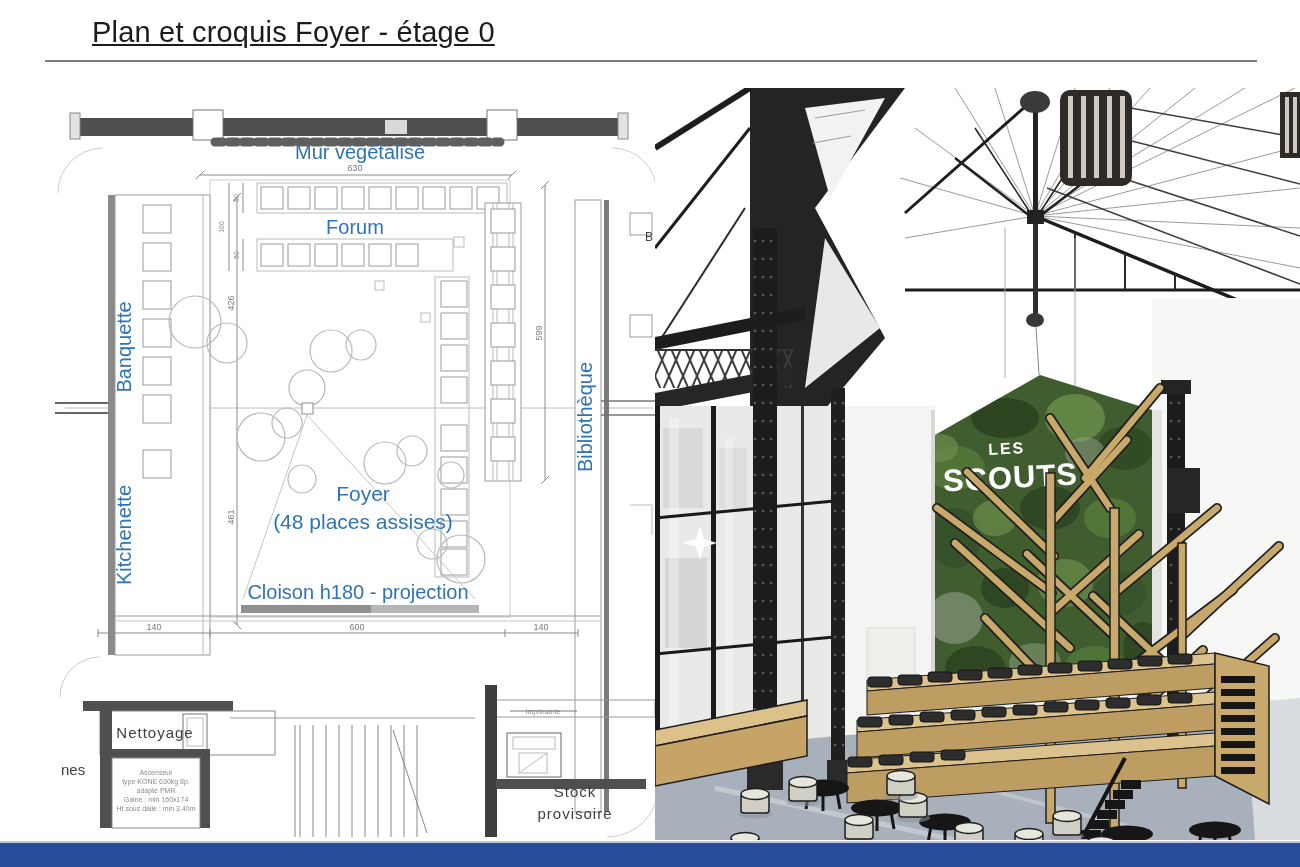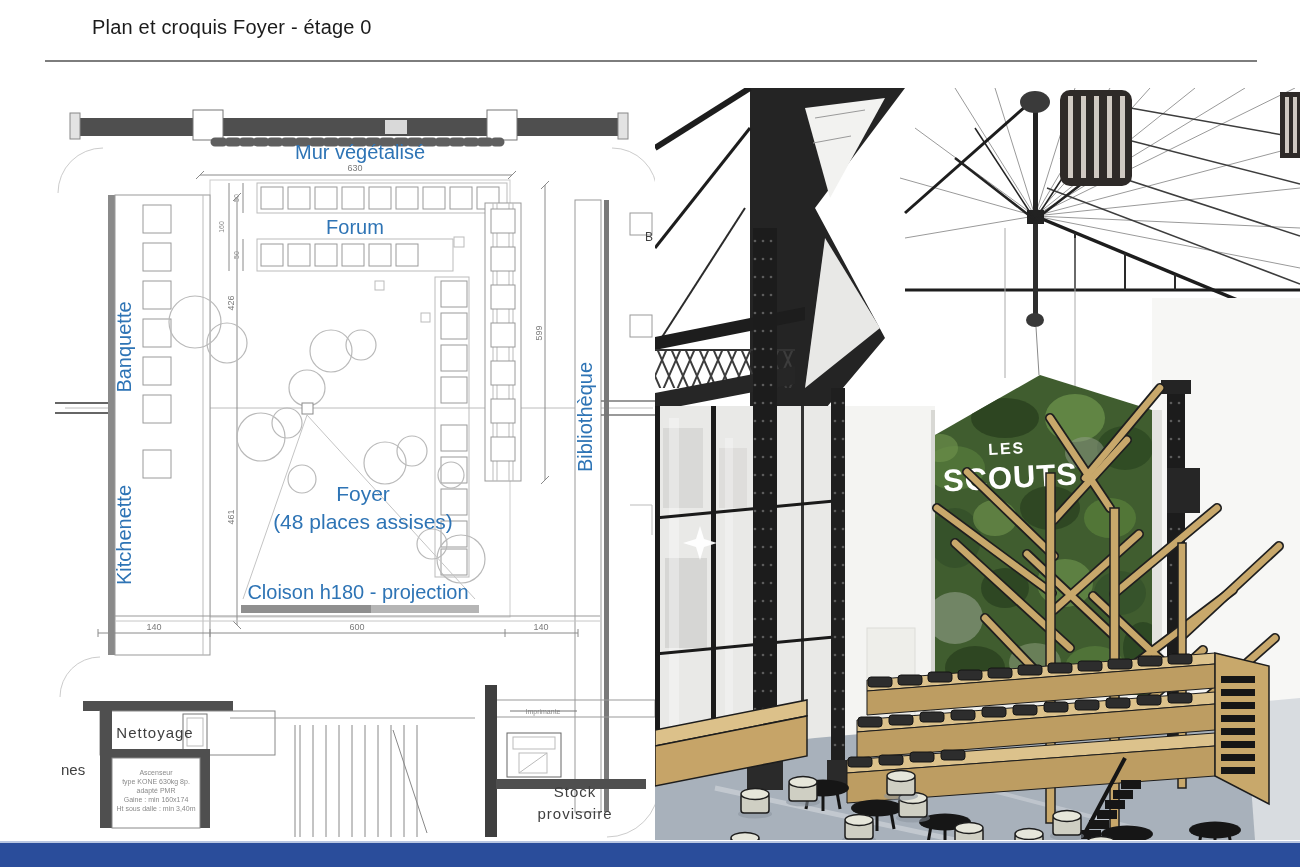--- a/index.html
+++ b/index.html
@@ -1,18 +1,18 @@
 <!DOCTYPE html>
 <html><head>
 <meta charset="utf-8">
 <style>
   html,body{margin:0;padding:0;background:#ffffff;}
   .slide{position:relative;width:1300px;height:867px;background:#fff;overflow:hidden;
          font-family:"Liberation Sans",sans-serif;}
-  .title{position:absolute;left:92px;top:16px;font-size:20px;color:#1b1b1b;letter-spacing:.2px;}
+  .title{position:absolute;left:92px;top:16px;font-size:29px;color:#1b1b1b;letter-spacing:.2px;text-decoration:underline;}
   .rule{position:absolute;left:45px;top:60px;width:1212px;height:2px;background:#7d7d7d;}
   .footer{position:absolute;left:0;top:841px;width:1300px;height:26px;background:#2a4d9b;
           border-top:2px solid #bac7e2;box-sizing:border-box;}
   svg{position:absolute;}
   svg text{font-family:"Liberation Sans",sans-serif;}
   
   .blab{fill:#2E74B5;}
   .dimtxt{fill:#7a7a7a;font-size:9px;}
   .dimtiny{fill:#8a8a8a;font-size:7px;}
   .dimline{stroke:#8a8a8a;stroke-width:1;fill:none;}

